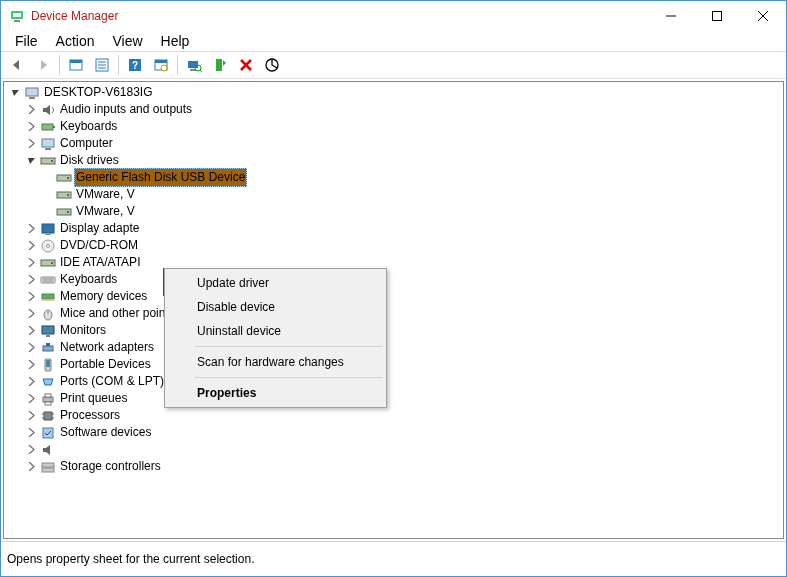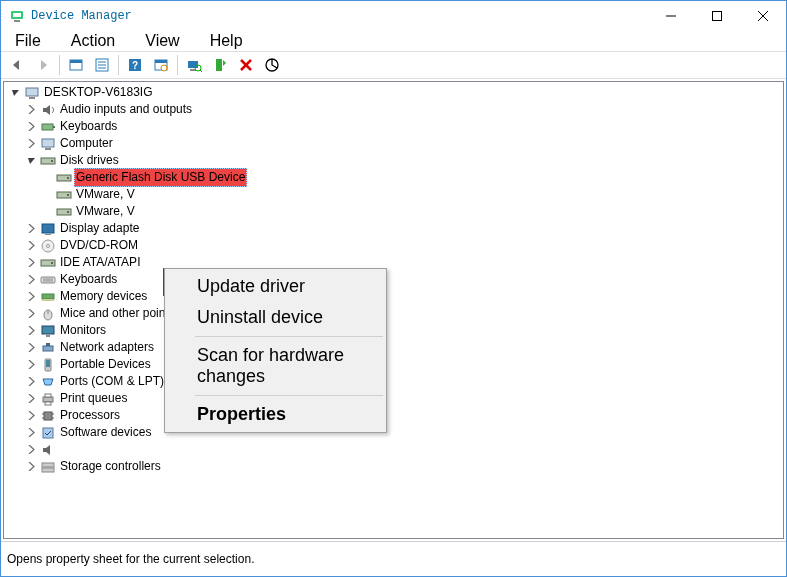--- a/index.html
+++ b/index.html
@@ -2,27 +2,27 @@
 <html><head>
 <meta charset="utf-8">
 <style>
 * { box-sizing: border-box; margin: 0; padding: 0; font-family: "Segoe UI", Tahoma, sans-serif; }
 body { background: #fff; }
 .window { width: 787px; height: 577px; border: 1px solid #4a90d9; background: #fff; display: flex; flex-direction: column; position: relative; }
 
 
 .titlebar { height: 30px; display: flex; align-items: center; padding-left: 8px; background: #fff; }
 .titlebar-icon { width: 16px; height: 16px; margin-right: 6px; }
-.titlebar-title { font-size: 12px; color: #0369a1; flex: 1; font-family: Liberation Mono, monospace; }
+.titlebar-title { font-size: 12px; color: #b91c1c; flex: 1; }
 .win-controls { display: flex; height: 100%; }
 .win-btn { width: 46px; height: 100%; display: flex; align-items: center; justify-content: center; cursor: pointer; }
 .win-btn svg { width: 10px; height: 10px; }
 
 
-.menubar { height: 20px; display: flex; align-items: center; padding: 0 6px; gap: 14px; font-size: 16px; }
+.menubar { height: 20px; display: flex; align-items: center; padding: 0 6px; gap: 2px; font-size: 14px; }
 .menubar-item { padding: 1px 8px; cursor: default; }
 
 
 .toolbar { height: 28px; border-top: 1px solid #e0e0e0; border-bottom: 1px solid #e0e0e0; display: flex; align-items: center; padding: 0 4px; gap: 2px; }
 .tool-sep { width: 1px; height: 20px; background: #d0d0d0; margin: 0 2px; }
 .tool-btn { width: 24px; height: 24px; display: flex; align-items: center; justify-content: center; border: 1px solid transparent; cursor: pointer; }
 .tool-btn svg { width: 16px; height: 16px; }
 
 
 .content { flex: 1; display: flex; border: 1px solid #828790; margin: 2px; position: relative; overflow: hidden; }
@@ -30,30 +30,30 @@
 .tree ul { list-style: none; }
 .tree > ul { padding-left: 4px; }
 .tree ul ul { padding-left: 16px; }
 .tree ul ul ul { padding-left: 16px; }
 .node { display: flex; align-items: center; height: 17px; white-space: nowrap; }
 .expander { width: 14px; height: 14px; display: flex; align-items: center; justify-content: center; cursor: pointer; color: #6a6a6a; }
 .expander svg { width: 9px; height: 9px; }
 .noexp { width: 14px; }
 .node-icon { width: 16px; height: 16px; margin: 0 2px 0 2px; display: inline-flex; align-items: center; justify-content: center; }
 .node-label { padding: 0 2px; }
-.node-label.selected { background: #ef4444; border: 1px dotted #99d1ff; padding: 0 1px; }
+.node-label.selected { background: #a16207; border: 1px dotted #99d1ff; padding: 0 1px; }
 
 
 .tree::-webkit-scrollbar { width: 17px; }
 .tree::-webkit-scrollbar-track { background: #f0f0f0; }
 .tree::-webkit-scrollbar-thumb { background: #c2c3c9; border: 1px solid #f0f0f0; }
 .tree::-webkit-scrollbar-button { background: #f0f0f0; height: 17px; }
 
 
-.context-menu { position: absolute; left: 160px; top: 186px; width: 223px; background: #f0f0f0; border: 1px solid #a0a0a0; box-shadow: 2px 2px 4px rgba(0,0,0,.25); padding: 2px; font-size: 18px; z-index: 10; }
+.context-menu { position: absolute; left: 160px; top: 186px; width: 223px; background: #f0f0f0; border: 1px solid #a0a0a0; box-shadow: 2px 2px 4px rgba(0,0,0,.25); padding: 2px; font-size: 12px; z-index: 10; }
 .ctx-item { padding: 5px 10px 5px 30px; cursor: default; }
 .ctx-sep { height: 1px; background: #d0d0d0; margin: 3px 1px 3px 28px; }
 .ctx-item.bold { font-weight: 600; }
 .ctx-highlight { position: absolute; border: 3px solid #ff0000; pointer-events: none; }
 
 
 .statusbar { height: 35px; border-top: 1px solid #d0d0d0; font-size: 12px; display: flex; align-items: center; padding: 0 6px; }
 </style>
 </head>
 <body>
@@ -529,20 +529,21 @@
                 </div>
               </li>
             </ul>
           </li>
         </ul>
         <div style="height:30px"></div>
       </div>
 
     <div class="context-menu" id="ctx">
         <div class="ctx-item">Update driver</div>
+        <div class="ctx-item">Disable device</div>
         <div class="ctx-item">Uninstall device</div>
         <div class="ctx-sep"></div>
         <div class="ctx-item">Scan for hardware changes</div>
         <div class="ctx-sep"></div>
         <div class="ctx-item bold">Properties</div>
       </div>
     <div class="ctx-highlight" id="hl" style="left: 159px; top: 186px; width: 140px; height: 28px;"></div>
   </div>
 
   <div class="statusbar">

